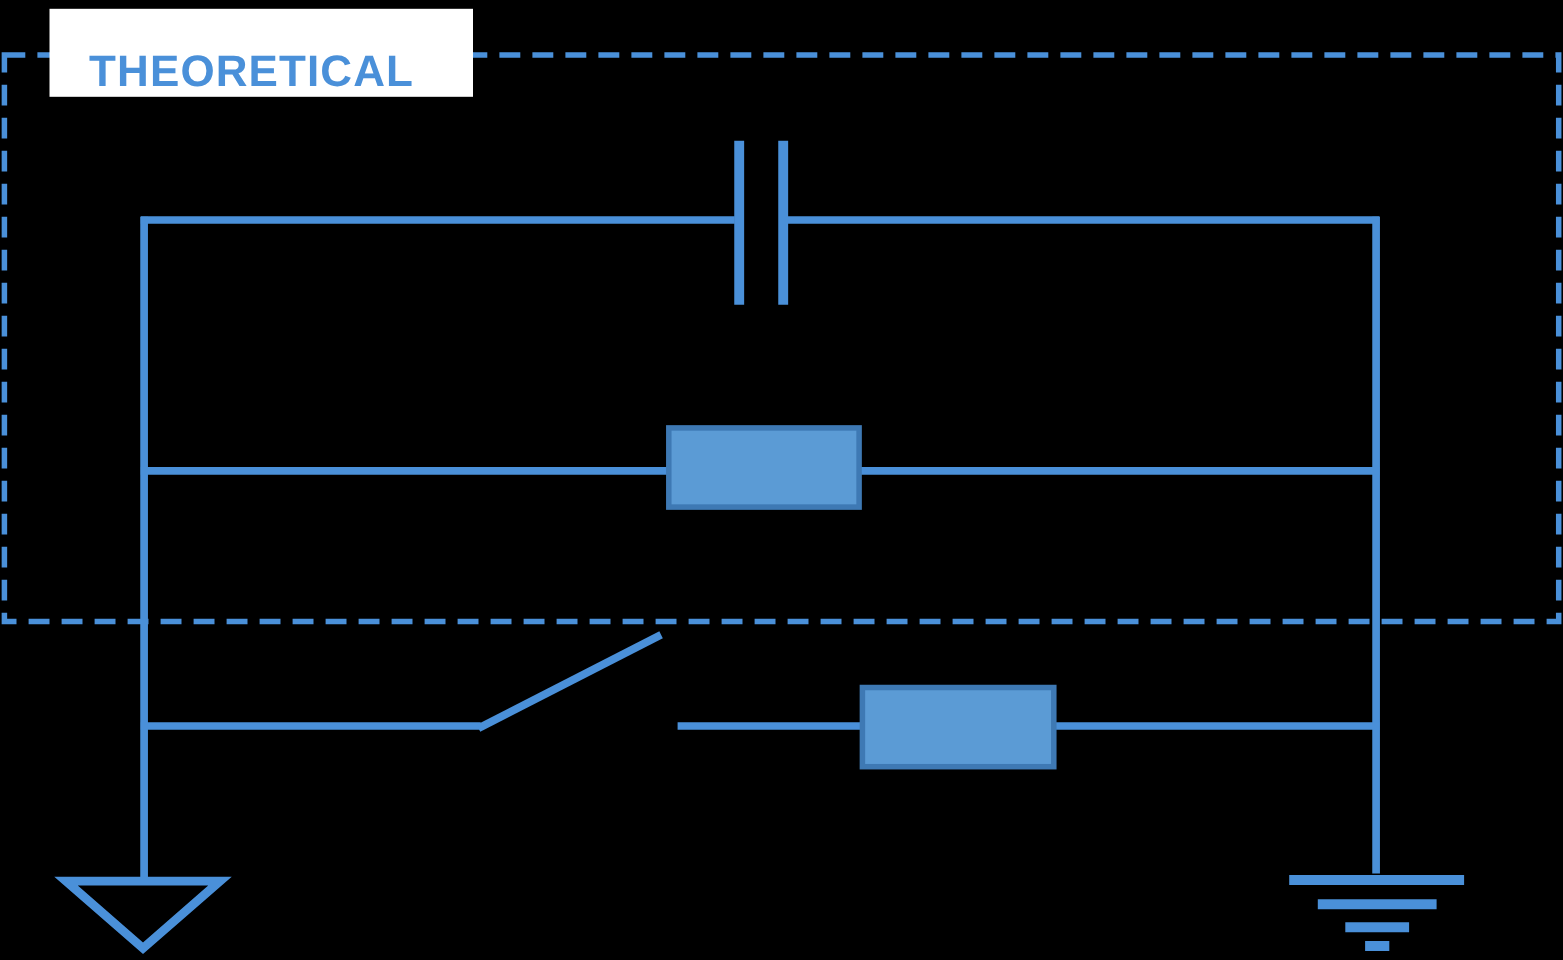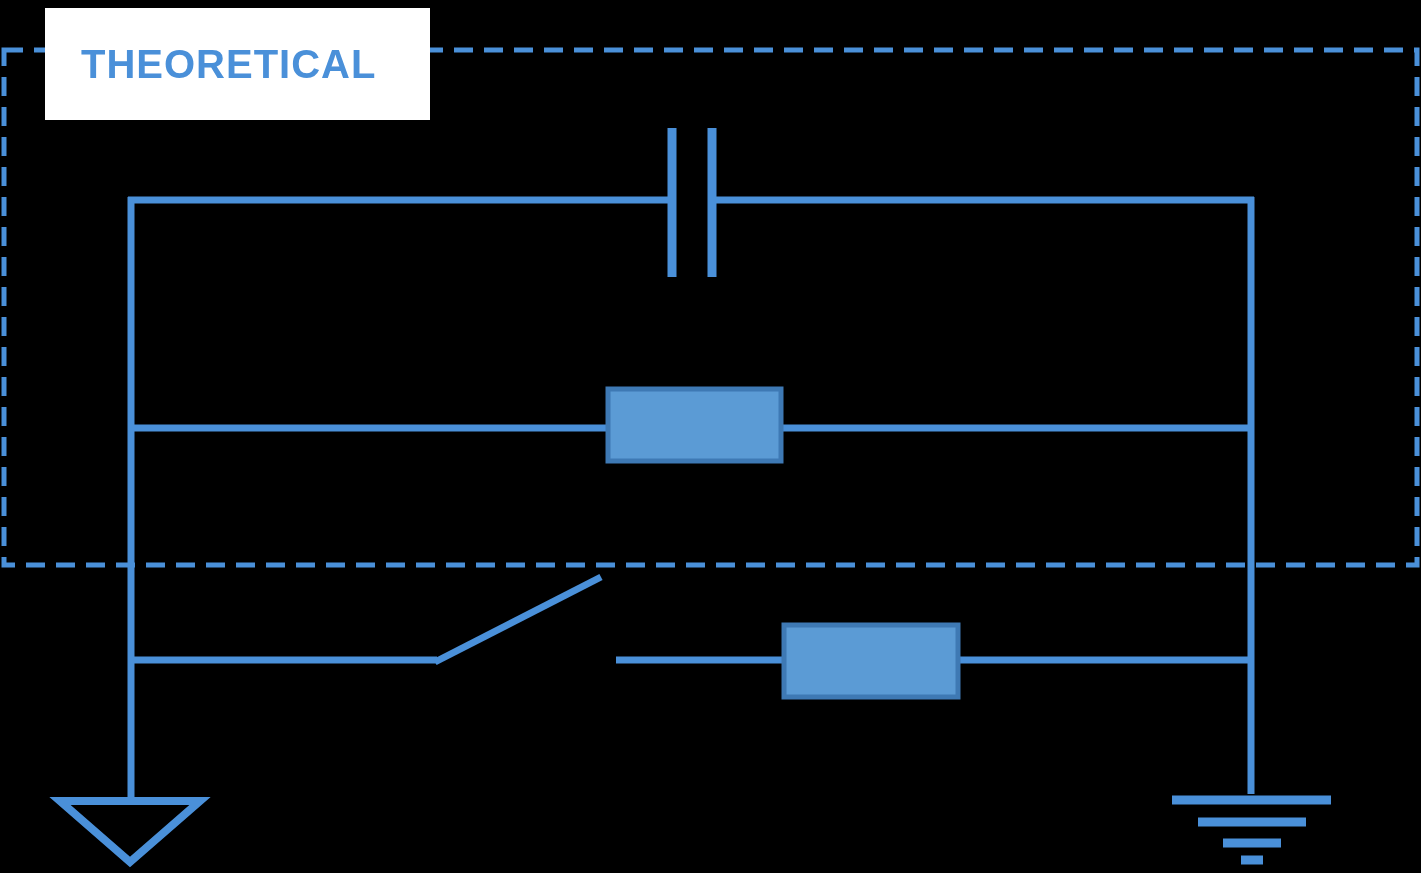--- a/index.html
+++ b/index.html
@@ -21,23 +21,23 @@
   svg{position:absolute;top:0;left:0;display:block;}
   .wire{stroke:var(--line);stroke-width:7;fill:none;}
   .wire-thick{stroke:var(--line);stroke-width:9;fill:none;}
   .dashed{stroke:var(--line);stroke-width:5;fill:none;stroke-dasharray:19 11;}
   .resistor{fill:var(--resistor-fill);stroke:var(--resistor-border);stroke-width:5;}
   .ground-line{stroke:var(--line);stroke-width:9;fill:none;stroke-linecap:butt;}
   .ground-tri{stroke:var(--line);stroke-width:8;fill:none;stroke-linejoin:miter;}
   .label-box{
     position:absolute;
     left:45px;top:8px;
-    width:385px;height:112px;
+    width:385px;height:80px;
     background:var(--label-bg);
-    display:flex;align-items:center;
+    display:flex;align-items:flex-end;
     padding-left:36px;box-sizing:border-box;
   }
   .label-text{
     color:var(--title-color);
     font-size:40px;
     font-weight:bold;
     letter-spacing:1px;
   }
 </style>
 </head>

